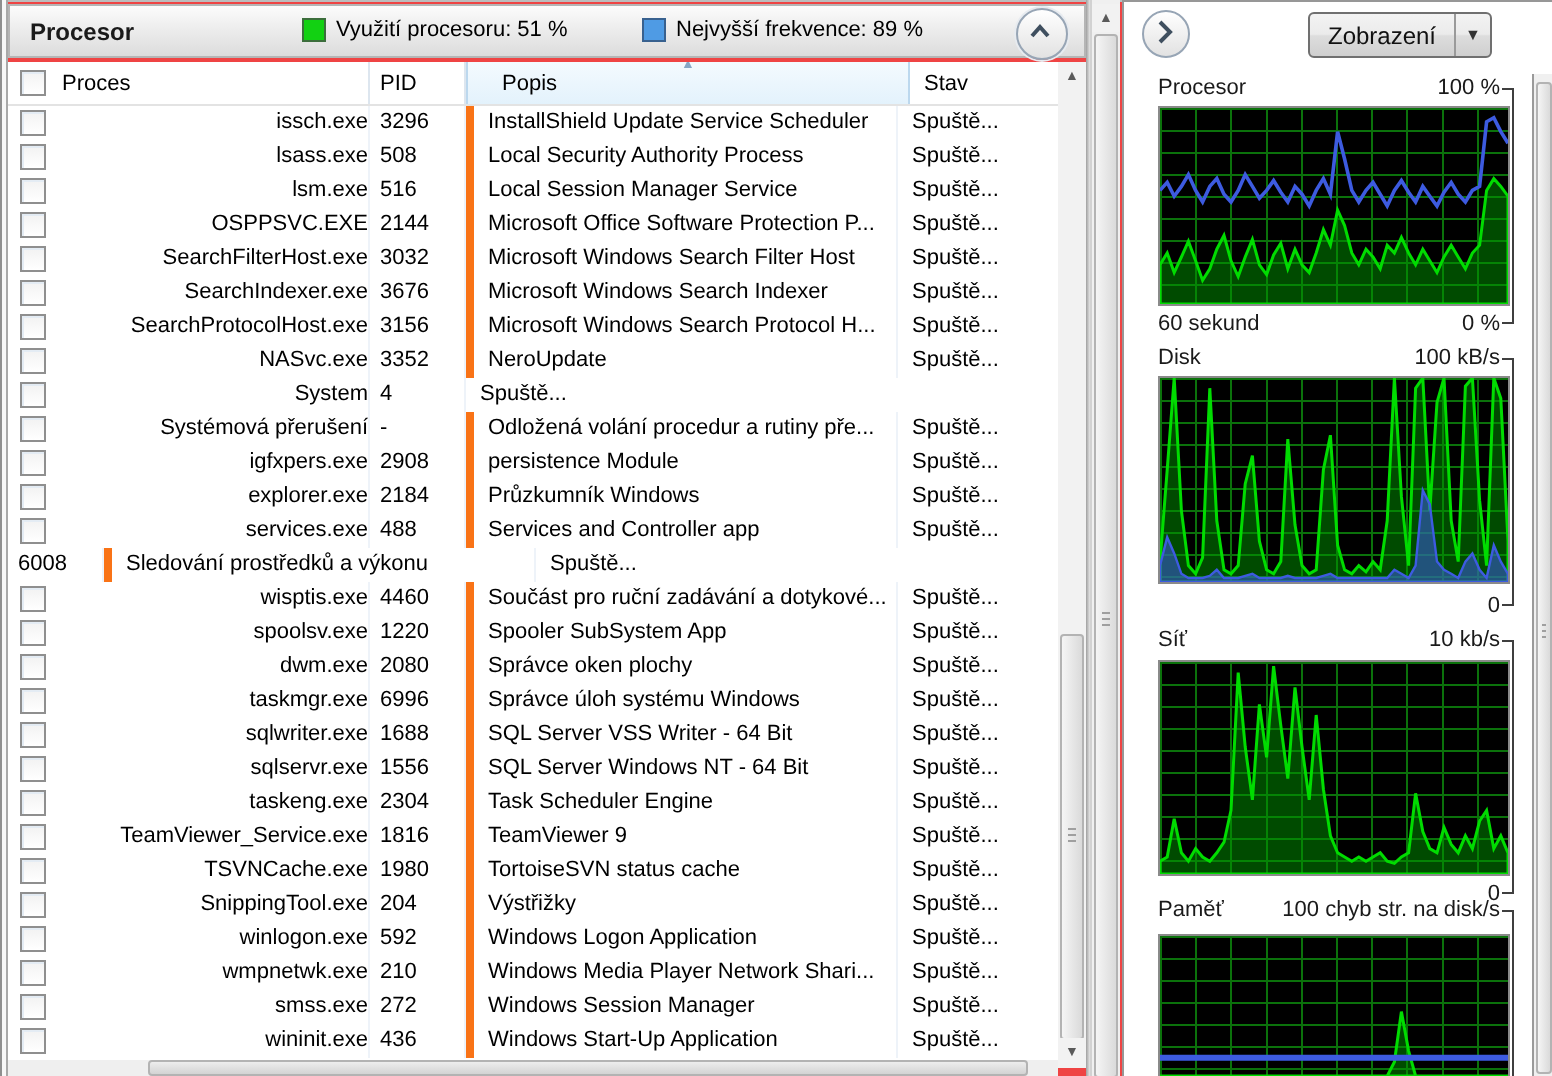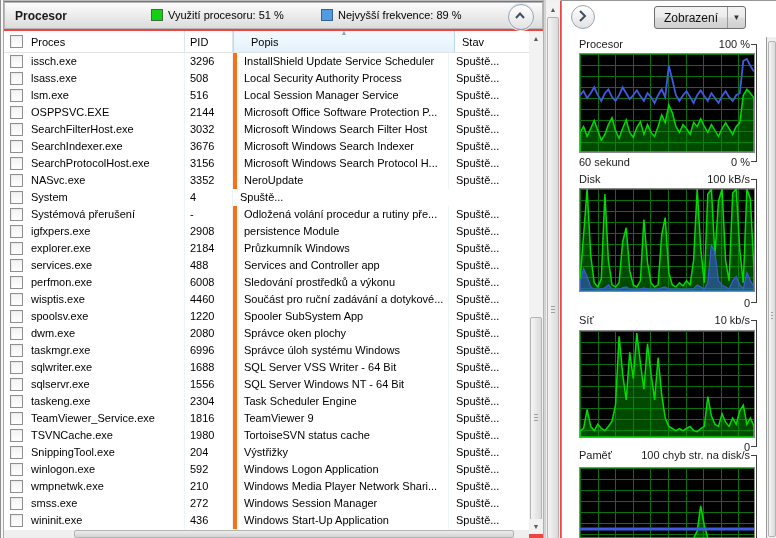--- a/index.html
+++ b/index.html
@@ -34,21 +34,21 @@
             border-left:1px solid #bcd8ee;border-right:1px solid #bcd8ee;}
   .hcell.c4{width:74px;padding-left:7px;border-right:none;}
   .sort-arrow{position:absolute;left:50%;top:-2px;transform:translateX(-50%);
               font-size:7px;color:#86a7c6;line-height:8px;}
   .hlabel{margin-left:0;}
   .hcell.c1 .hlabel{margin-left:8px;}
   .rows{position:absolute;left:4px;top:53px;width:525px;height:477px;background:#fff;overflow:hidden;}
   .trow{height:17px;display:flex;align-items:center;}
   .cell{box-sizing:border-box;height:17px;line-height:17px;overflow:hidden;white-space:nowrap;
         border-right:1px solid #eef3f9;}
-  .cell.c1{width:181px;padding-left:6px;display:flex;align-items:center;}
+  .cell.c1{width:181px;padding-left:6px;display:flex;align-items:center;justify-content:space-between;}
   .cell.c2{width:48px;padding-left:5px;}
   .cell.c3{width:216px;padding-left:7px;border-left:4px solid #f97316;}
   .cell.c4{width:74px;padding-left:7px;border-right:none;}
   .cb{width:13px;height:13px;box-sizing:border-box;border:1px solid #8f8f8f;flex:0 0 13px;
       background:linear-gradient(#f2f2f2,#ffffff);box-shadow:inset 1px 1px 0 #e4ecf4;}
   .ptxt{margin-left:8px;}
   
   .sb-track{background:#f2f2f2;}
   .sb-btn{position:absolute;left:0;width:100%;display:flex;align-items:center;justify-content:center;
           color:#5a5a5a;font-size:7px;background:#f2f2f2;}
@@ -255,24 +255,20 @@
       <div class="trow">
         <div class="cell c1">
           <span class="cb"></span>
           <span class="ptxt">services.exe</span>
         </div>
         <div class="cell c2">488</div>
         <div class="cell c3">Services and Controller app</div>
         <div class="cell c4">Spuště...</div>
       </div>
       <div class="trow">
-        <div class="cell c1">
-          <span class="cb"></span>
-          <span class="ptxt">perfmon.exe</span>
-        </div>
         <div class="cell c2">6008</div>
         <div class="cell c3">Sledování prostředků a výkonu</div>
         <div class="cell c4">Spuště...</div>
       </div>
       <div class="trow">
         <div class="cell c1">
           <span class="cb"></span>
           <span class="ptxt">wisptis.exe</span>
         </div>
         <div class="cell c2">4460</div>

